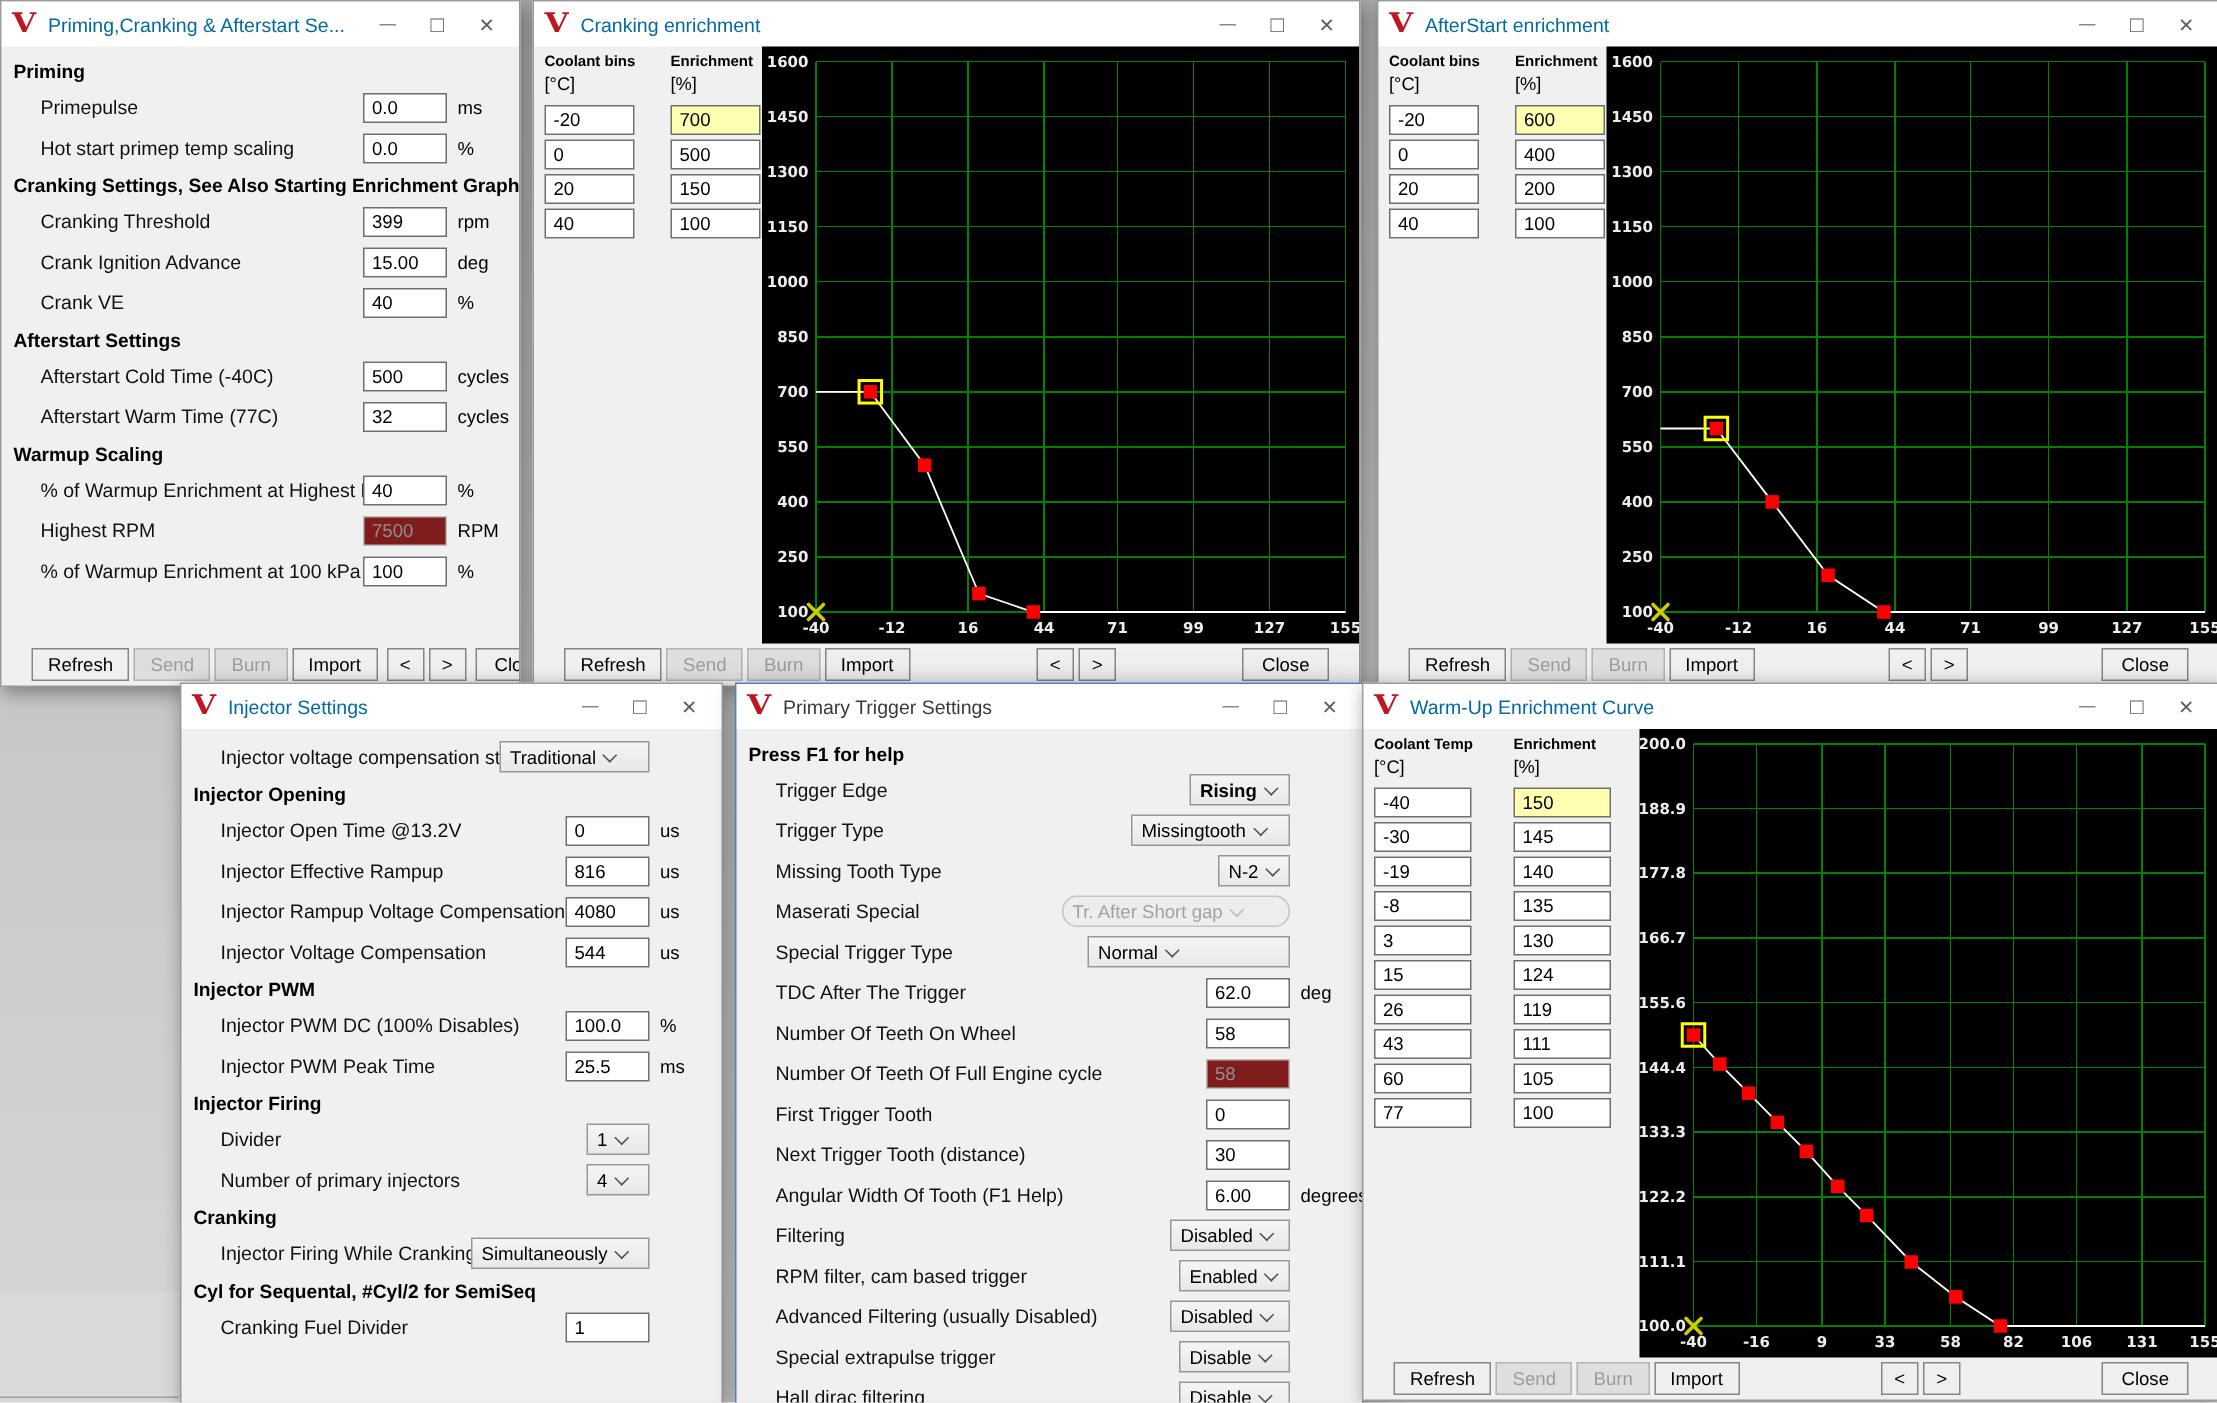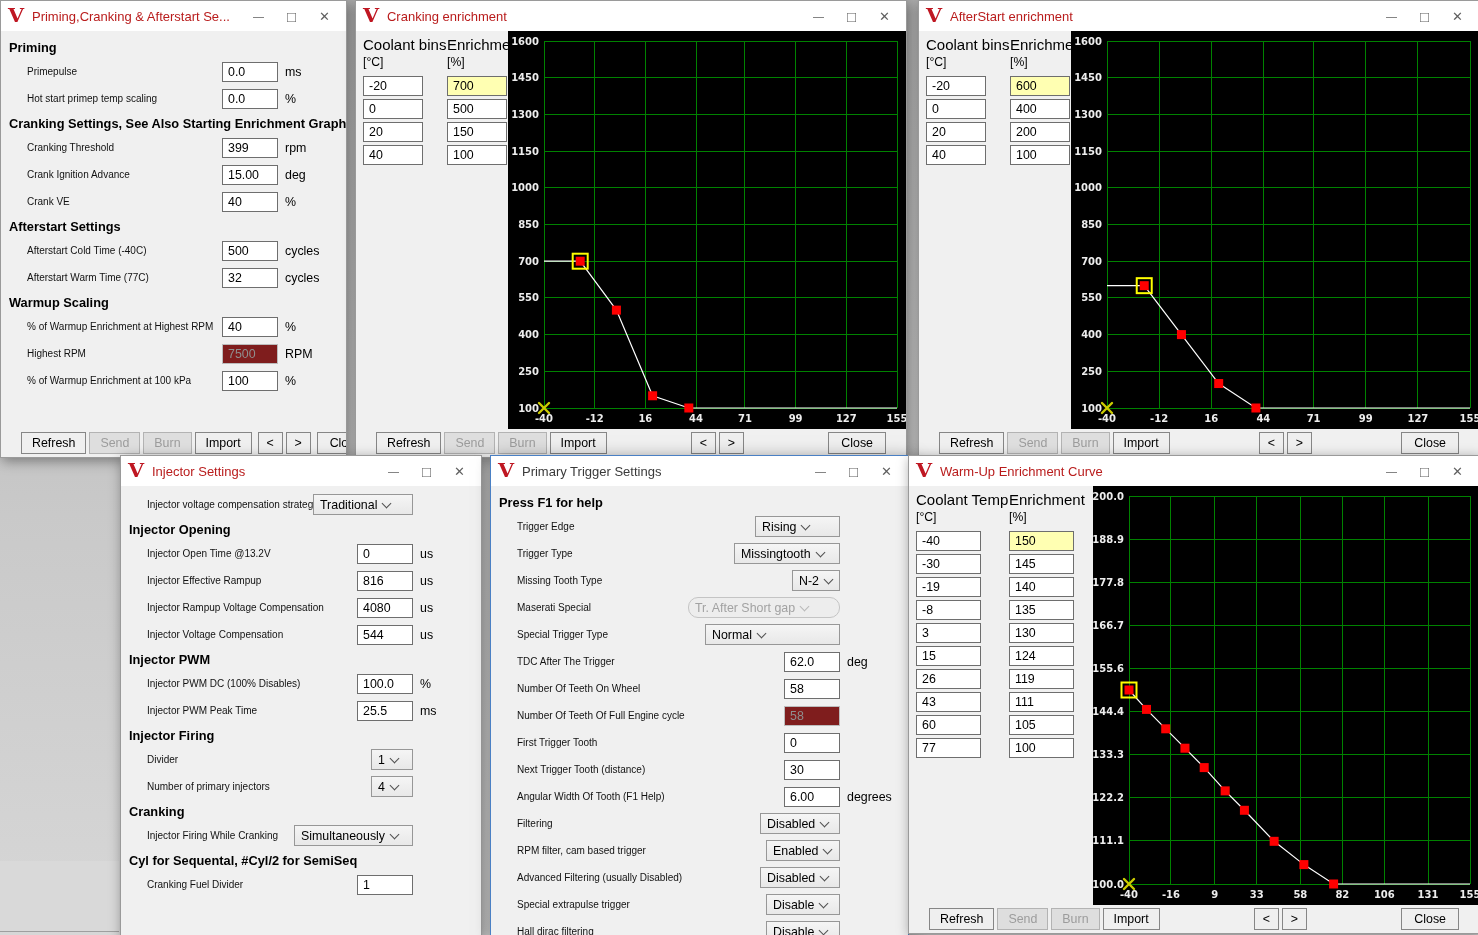--- a/index.html
+++ b/index.html
@@ -11,36 +11,36 @@
   .frag { position:absolute; left:0; top:861px; width:119px; height:70px;
     background:#d9d9d9; border-bottom:1px solid #9f9f9f; }
   .win { position:absolute; background:#f0f0f0; border:1px solid #9a9a9a;
     box-shadow:2px 3px 12px rgba(0,0,0,.40); overflow:hidden; }
   .win.active { border-color:#4a80c4; box-shadow:3px 4px 16px rgba(0,0,0,.5); }
   .titlebar { height:30px; background:#ffffff; display:flex; align-items:center;
     padding:0 5px 0 8px; box-sizing:border-box; }
   .vlogo { color:#bf1722; font-weight:bold; font-size:18px; line-height:18px;
     font-family:"DejaVu Serif", serif; margin-right:9px; transform:scaleX(1.15); }
   .vlogo::before { content:"V"; }
-  .title { flex:1; font-size:13px; color:#b91c1c; white-space:nowrap; overflow:hidden; }
+  .title { flex:1; font-size:13px; color:#0369a1; white-space:nowrap; overflow:hidden; }
   .win.active .title { color:#3a3a3a; }
   .caps { display:flex; }
   .cap { width:33px; height:26px; display:flex; align-items:center; justify-content:center;
     color:#5f5f5f; font-size:13px; }
   .cap-min::before { content:"\2014"; font-size:11px; }
   .cap-max::before { content:"\25A1"; font-size:15px; }
   .cap-close::before { content:"\2715"; font-size:13px; }
 
   .settings-body { position:absolute; top:30px; left:0; right:0; bottom:0;
-    padding:5px 20px 0 8px; overflow:hidden; }
+    padding:5px 0 0 8px; overflow:hidden; }
   .settings-body.hasfooter { bottom:28px; }
   .section { font-weight:bold; font-size:12.8px; color:#000; height:20px;
     line-height:20px; margin-top:2px; white-space:nowrap; }
   .frow { display:flex; align-items:center; height:27px; padding-left:18px; }
-  .flabel { flex:1; font-size:10px; color:#111; white-space:nowrap; overflow:hidden; }
+  .flabel { flex:1; font-size:13px; color:#111; white-space:nowrap; overflow:hidden; }
   .tinput { width:56px; height:20px; background:#fff; border:1px solid #6e6e6e;
     box-sizing:border-box; font-size:12.4px; display:flex; align-items:center;
     padding-left:5px; color:#000; flex:none; }
   .tinput.disabled { background:#7f1d1d; border-color:#bcbcbc; color:#8f8f8f; }
   .tinput.hl { background:#ffffb2; }
   .funit { width:48px; padding-left:7px; font-size:12.4px; box-sizing:border-box;
     white-space:nowrap; flex:none; }
   .combo { height:21px; background:linear-gradient(#f5f5f5,#e8e8e8); border:1px solid #979797;
     box-sizing:border-box; display:flex; align-items:center; font-size:12.4px;
     padding:0 5px 0 6px; flex:none; color:#000; }
@@ -50,21 +50,21 @@
     border-right:1.5px solid #505050; border-bottom:1.5px solid #505050; transform:rotate(45deg); }
   .combo.disabled .arr::after { border-color:#b9b9b9; }
 
   .gbody { position:absolute; top:30px; left:0; right:0; bottom:28px; display:flex; }
   .gtable { width:152px; flex:none; padding:5px 0 0 7px; box-sizing:border-box; }
   .gtable.wide { width:184px; }
   .gt-row { display:flex; gap:24px; margin-bottom:3px; }
   .gtable.wide .gt-row { gap:28px; }
   .gt-col { width:60px; flex:none; white-space:nowrap; overflow:visible; }
   .gtable.wide .gt-col { width:65px; }
-  .gt-title { font-weight:normal; font-size:15px; }
+  .gt-title { font-weight:bold; font-size:10px; }
   .gt-unit { font-size:12.2px; margin:2px 0 4px 0; }
   .gtable .tinput { width:60px; }
   .gtable.wide .tinput { width:65px; }
   .chart { flex:1; height:100%; background:#000; display:block; }
 
   .wfooter { position:absolute; left:0; right:0; bottom:0; height:28px; display:flex;
     align-items:center; padding:0 20px; gap:3px; box-sizing:border-box; }
   .btn { height:22px; background:#efefef; border:1px solid #868686; font-size:12.4px;
     display:flex; align-items:center; justify-content:center; padding:0 10px;
     box-sizing:border-box; color:#000; flex:none; }
@@ -450,21 +450,21 @@
     <span class="caps">
       <span class="cap cap-min"></span>
       <span class="cap cap-max"></span>
       <span class="cap cap-close"></span>
     </span>
   </div>
   <div class="settings-body">
       <div class="section">Press F1 for help</div>
       <div class="frow">
         <span class="flabel">Trigger Edge</span>
-        <span class="combo" style="width: 85px;">
+        <span class="combo" style="width: 67px; font-weight: bold;">
           <span>Rising</span>
           <span class="arr"></span>
         </span>
         <span class="funit"></span>
       </div>
       <div class="frow">
         <span class="flabel">Trigger Type</span>
         <span class="combo" style="width: 106px;">
           <span>Missingtooth</span>
           <span class="arr"></span>

